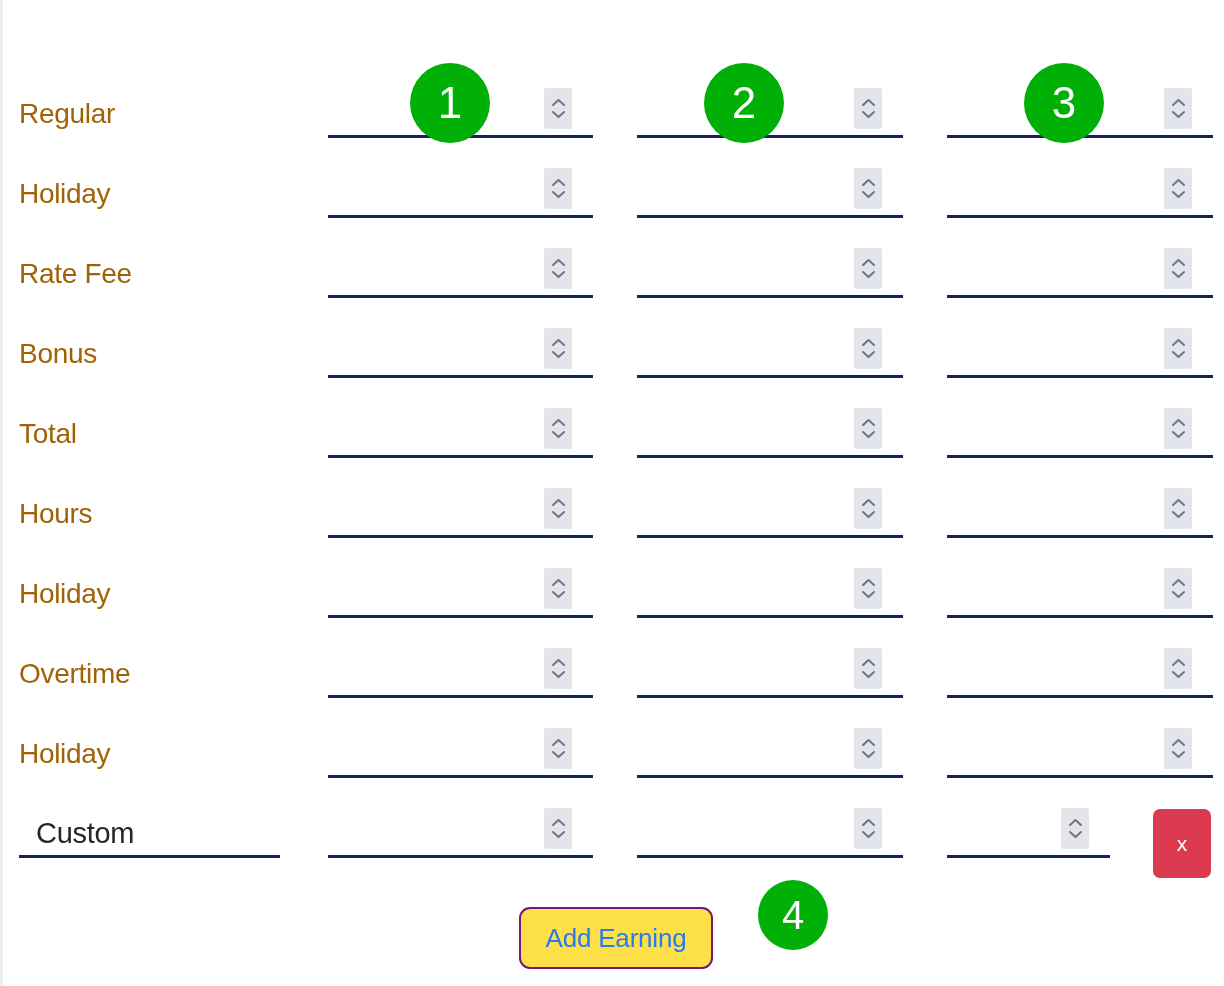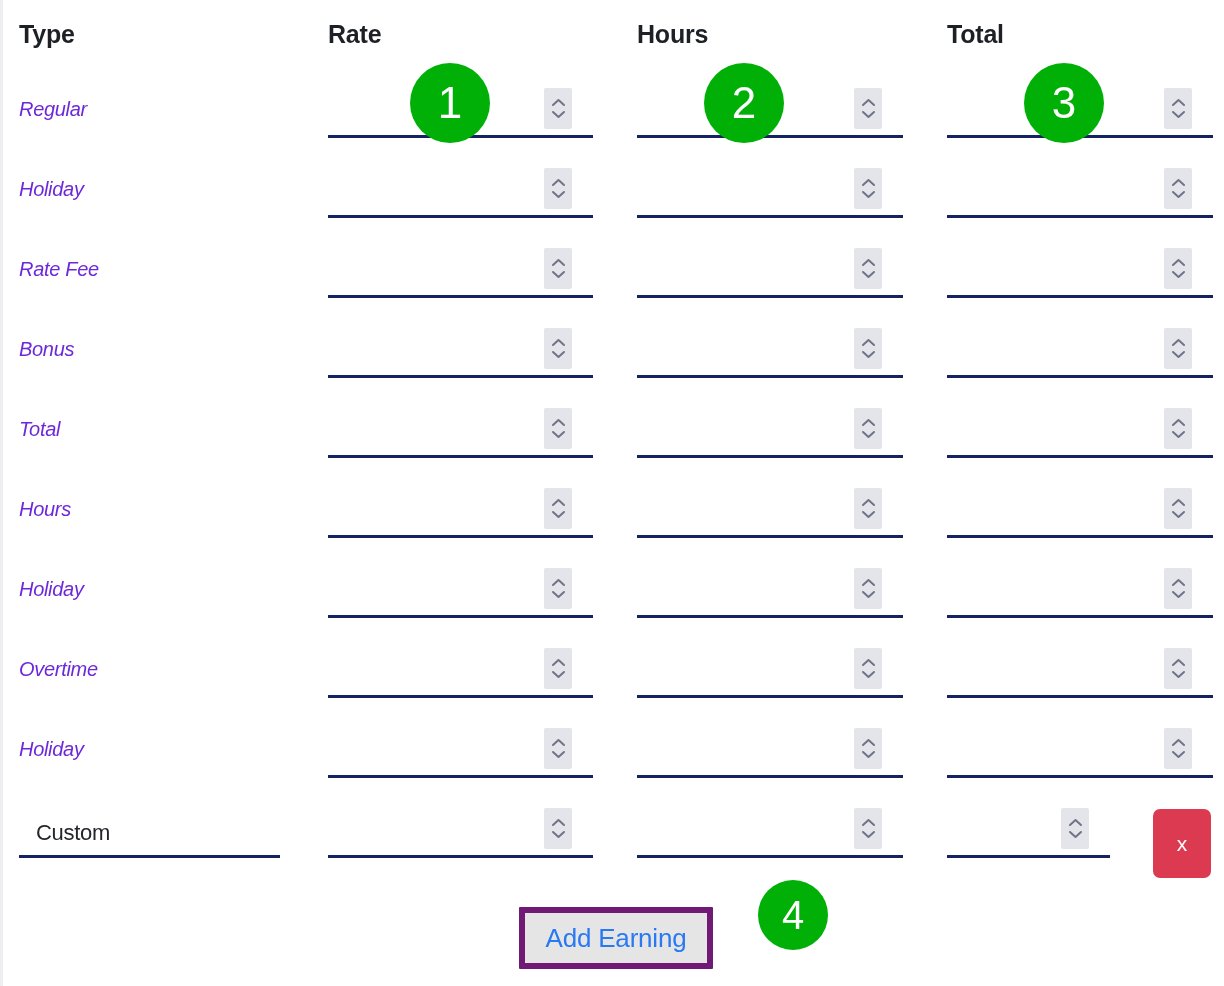--- a/index.html
+++ b/index.html
@@ -48,26 +48,25 @@
     position: absolute;
     left: 0;
     width: 1221px;
     height: 80px;
   }
 
   .type-label {
     position: absolute;
     left: 16px;
     top: 18px;
-    font-size: 20px;
+    font-size: 28px;
     font-weight: normal;
-    color: #6d28d9;
+    color: #a16207;
     letter-spacing: -0.3px;
     white-space: nowrap;
-    font-style: italic;
   }
 
   
   .cell {
     position: absolute;
     top: 0;
     height: 80px;
   }
   .cell .underline {
     position: absolute;
@@ -128,21 +127,21 @@
   .row-custom .custom-input {
     position: absolute;
     left: 0;
     bottom: 25px;
     width: 100%;
     height: 44px;
     border: none;
     outline: none;
     background: transparent;
     font-family: "Liberation Sans", sans-serif;
-    font-size: 22px;
+    font-size: 29px;
     color: #ef4444;
     letter-spacing: -0.3px;
     padding-left: 17px;
   }
   .row-custom .custom-input::placeholder { color: #23262b; opacity: 1; }
   .row-custom .custom-underline {
     position: absolute;
     left: 0;
     bottom: 22px;
     height: 3px;
@@ -170,23 +169,23 @@
     padding: 0;
   }
 
   
   .add-btn {
     position: absolute;
     left: 516px;
     top: 907px;
     width: 194px;
     height: 62px;
-    background: #e5e5e5;
-    border: 6px solid #701a75;
-    border-radius: 1px;
+    background: #fde047;
+    border: 2px solid #701a75;
+    border-radius: 11px;
     color: #2979f3;
     font-family: "Liberation Sans", sans-serif;
     font-size: 26px;
     letter-spacing: -0.2px;
     cursor: pointer;
   }
 
   
   .badge {
     position: absolute;
@@ -204,26 +203,20 @@
   .badge-1 { left: 407px; top: 63px;  width: 80px; height: 80px; font-size: 44px; }
   .badge-2 { left: 701px; top: 63px;  width: 80px; height: 80px; font-size: 44px; }
   .badge-3 { left: 1021px; top: 63px; width: 80px; height: 80px; font-size: 44px; }
   .badge-4 { left: 755px; top: 880px; width: 70px; height: 70px; font-size: 40px; }
 </style>
 </head>
 <body>
 
 <div id="page">
 
-  <div class="header-row">
-    <div class="col-head c-type">Type</div>
-    <div class="col-head c-rate">Rate</div>
-    <div class="col-head c-hours">Hours</div>
-    <div class="col-head c-total">Total</div>
-  </div>
 
   <div id="rows-container">
       <div class="row" style="top:80px">
         <div class="type-label">Regular</div>
         <div class="cell c1">
           <input class="num-input" type="text" value="" style="">
           <div class="underline"></div>
         </div>
         <div class="spinner s1">
           <svg width="15" height="9" viewBox="0 0 15 9">

